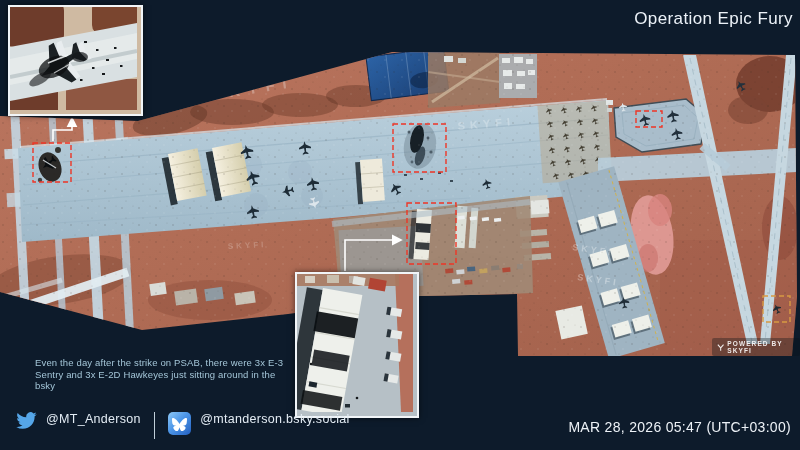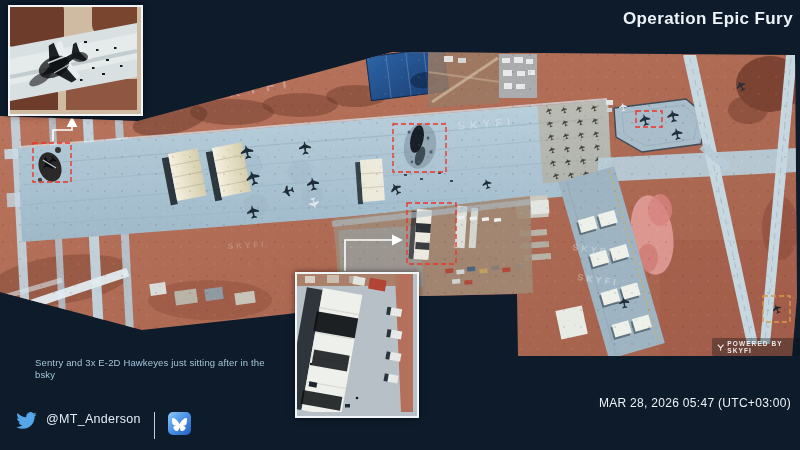--- a/index.html
+++ b/index.html
@@ -1,29 +1,29 @@
 <!DOCTYPE html>
 <html><head>
 <meta charset="utf-8">
 <style>
   html,body{margin:0;padding:0;background:#09131f;}
   .canvas{position:relative;width:800px;height:450px;background:#0d1b2b;overflow:hidden;
           font-family:"Liberation Sans",sans-serif;}
   .satwrap{position:absolute;left:0;top:0;width:800px;height:450px;}
   .title{position:absolute;top:9px;right:7px;text-align:right;color:#ecf2f8;
-         font-size:17px;line-height:19px;letter-spacing:.4px;font-weight:700;}
+         font-size:17px;line-height:19px;letter-spacing:.4px;font-weight:400;}
   .caption{position:absolute;left:35px;top:357px;color:#a4c6d8;font-size:9.5px;
            line-height:11.5px;letter-spacing:.15px;}
   .footer{position:absolute;left:16px;top:412px;height:32px;display:flex;align-items:flex-start;gap:9px;
           color:#e3ecf4;font-size:12.5px;letter-spacing:.3px;}
   .divider{width:1.5px;height:27px;background:rgba(225,238,248,.85);margin:0 4px;}
   .bsky-icon{width:23px;height:23px;border-radius:5px;
              background:linear-gradient(135deg,#8ec9f6 0%,#4d96e8 45%,#2360c0 100%);
              display:flex;align-items:center;justify-content:center;}
-  .timestamp{position:absolute;right:9px;top:396px;color:#edf2f7;font-size:12px;letter-spacing:.3px;}
+  .timestamp{position:absolute;right:9px;top:419px;color:#edf2f7;font-size:14px;letter-spacing:.3px;}
   .inset{position:absolute;border:2px solid #f1f5f8;box-shadow:0 0 6px rgba(0,0,0,.55);
          background:#cfbaa2;overflow:hidden;}
   .inset-tl{left:8px;top:5px;width:131px;height:107px;}
   .inset-bc{left:295px;top:272px;width:120px;height:142px;background:#b6c0c6;}
   .powered{position:absolute;left:712px;top:338px;display:flex;align-items:center;gap:3px;
            background:rgba(10,16,22,.35);padding:2px 5px;border-radius:2px;
            color:rgba(255,255,255,.88);font-size:6.5px;letter-spacing:1.1px;font-weight:700;}
   svg{display:block;}
 </style>
 </head>
@@ -419,21 +419,22 @@
       <circle cx="14" cy="90" r="1.2" fill="#15181a"></circle>
         <circle cx="60" cy="124" r="1.3" fill="#15181a"></circle>
     </svg>
   </div>
 
   <div class="title">
     <div>Operation Epic Fury</div>
   </div>
 
   <div class="caption">
-    <div>Sentry and 3x E-2D Hawkeyes just sitting after in the</div>
+    <div>Even the day after the strike on PSAB, there were 3x E-3</div>
+    <div>Sentry and 3x E-2D Hawkeyes just sitting around in the</div>
     <div>bsky</div>
   </div>
 
   <div class="powered">
     <svg width="9" height="9" viewBox="0 0 9 9">
       <path d="M1,1 L4.5,5 L8,1 M4.5,5 L4.5,8.5" stroke="#ffffff" fill="none" stroke-width="1.3" opacity="0.9"></path>
     </svg>
     <span>POWERED BY SKYFI</span>
   </div>
 
@@ -441,17 +442,18 @@
     <svg width="21" height="17" viewBox="0 0 24 20">
       <path fill="#55a6e8" d="M23.953 2.57a10 10 0 01-2.825.775A4.958 4.958 0 0023.291.622c-.951.555-2.005.959-3.127 1.184A4.92 4.92 0 0011.78 6.288C7.69 6.095 4.067 4.13 1.64 1.162a4.822 4.822 0 00-.666 2.475c0 1.71.87 3.213 2.188 4.096a4.904 4.904 0 01-2.228-.616v.06a4.923 4.923 0 003.946 4.827 4.996 4.996 0 01-2.212.085 4.936 4.936 0 004.604 3.417A9.867 9.867 0 011.17 17.61c-.39 0-.779-.023-1.17-.067a13.995 13.995 0 007.557 2.209c9.053 0 13.998-7.496 13.998-13.985 0-.21 0-.42-.015-.63a9.935 9.935 0 002.46-2.548l-.047-.02z"></path>
     </svg>
     <span>@MT_Anderson</span>
     <div class="divider"></div>
     <div class="bsky-icon">
       <svg width="15" height="14" viewBox="0 0 24 22">
         <path fill="#ffffff" d="M12 10.8c-1.087-2.114-4.046-6.053-6.798-7.995C2.566.944 1.561 1.266.902 1.565.139 1.908 0 3.08 0 3.768c0 .69.378 5.65.624 6.479.815 2.736 3.713 3.66 6.383 3.364.136-.02.275-.039.415-.056-.138.022-.276.04-.415.056-3.912.58-7.387 2.005-2.83 7.078 5.013 5.19 6.87-1.113 7.823-4.308.953 3.195 2.05 9.271 7.733 4.308 4.267-4.308 1.172-6.498-2.74-7.078a8.741 8.741 0 01-.415-.056c.14.017.279.036.415.056 2.67.297 5.568-.628 6.383-3.364.246-.828.624-5.79.624-6.478 0-.69-.139-1.861-.902-2.206-.659-.298-1.664-.62-4.3 1.24C16.046 4.748 13.087 8.687 12 10.8z"></path>
       </svg>
     </div>
+    <span>@mtanderson.bsky.social</span>
   </div>
 
   <div class="timestamp">MAR 28, 2026 05:47 (UTC+03:00)</div>
 
 </div>
 
 </body></html>

